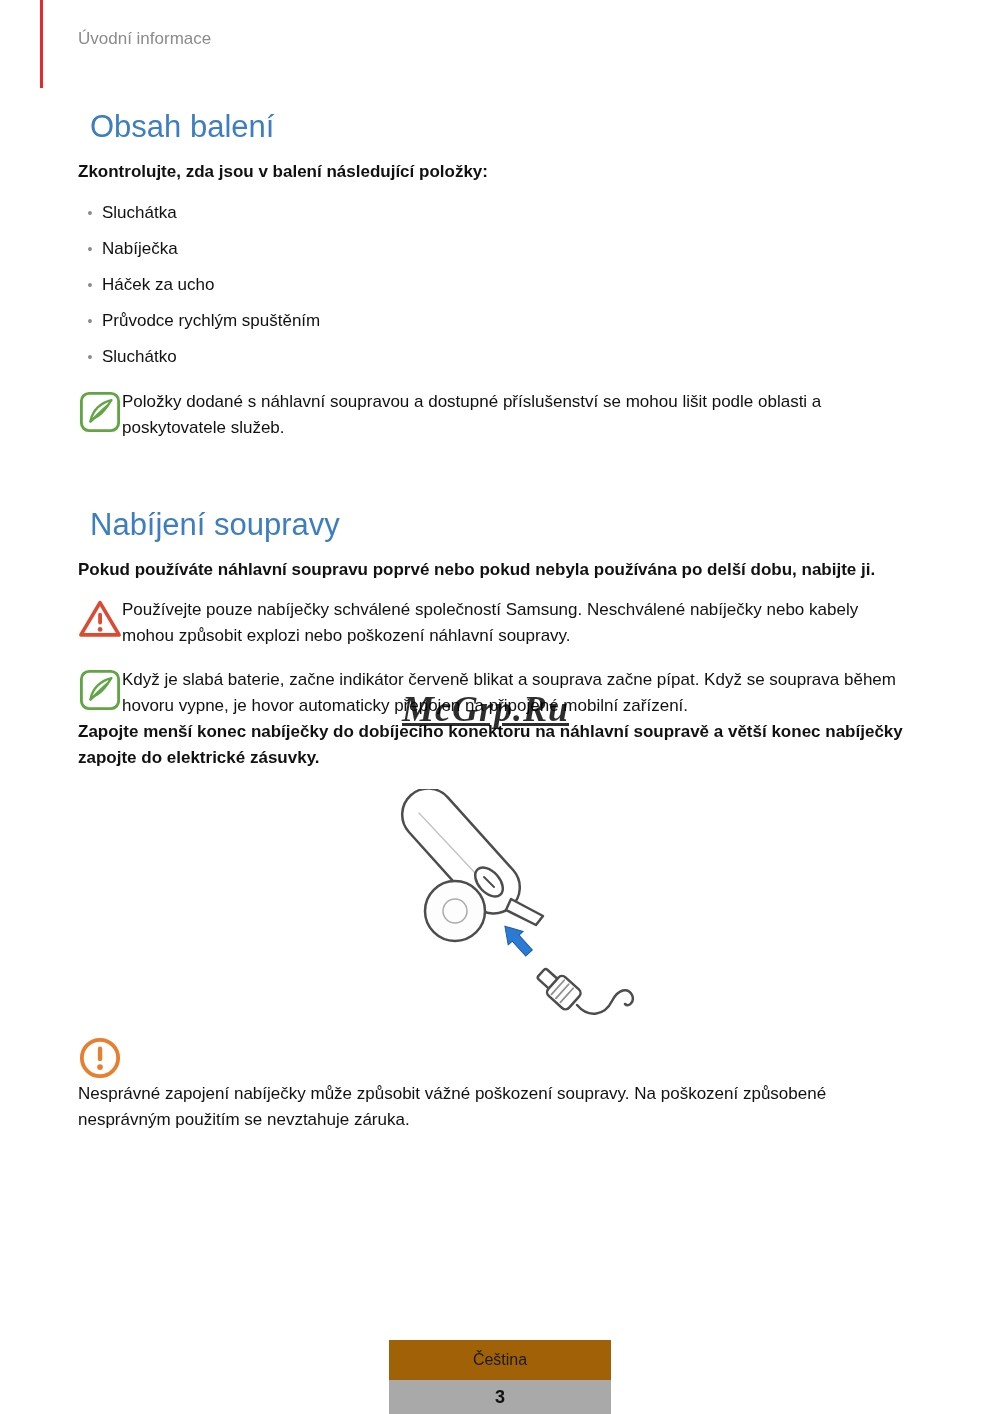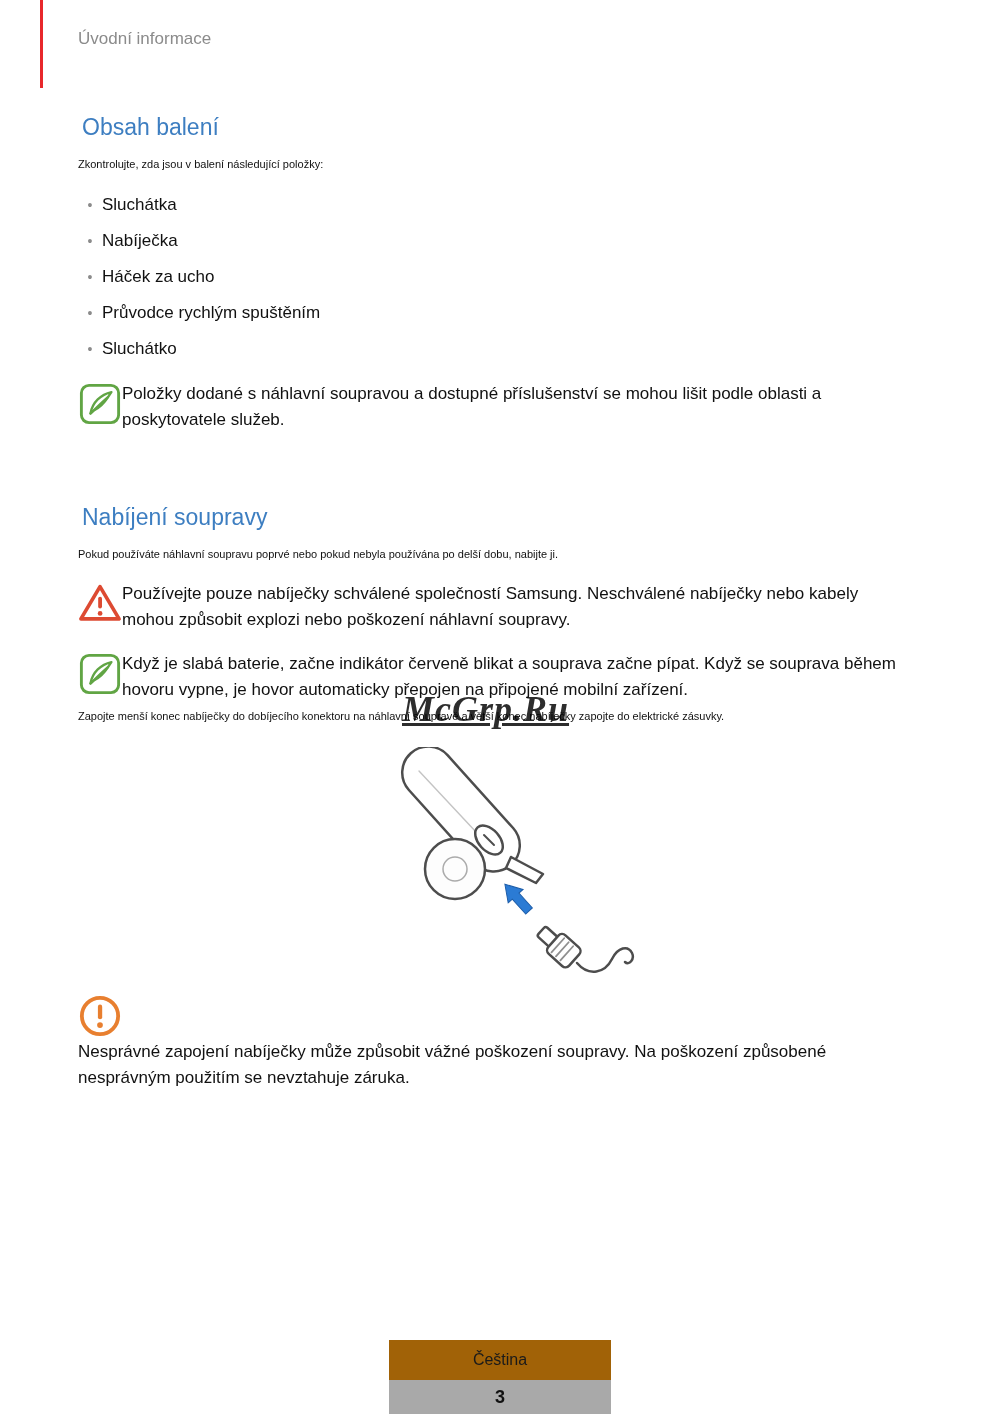--- a/index.html
+++ b/index.html
@@ -6,25 +6,25 @@
   body{
     width:1000px;height:1414px;position:relative;background:#ffffff;
     font-family:"Liberation Sans","DejaVu Sans",sans-serif;color:#000;
     overflow:hidden;
   }
   .page{position:absolute;inset:0;}
   .red-edge{position:absolute;left:40px;top:0;width:3px;height:88px;background:#e8282b;}
   .content{padding:0 82px 0 78px;}
   .doc-header{padding-top:29px;font-size:17px;color:#8b8b8b;}
   h1.section-title{
-    margin:4px;font-size:23px;font-weight:400;color:#3d7ec1;line-height:40px;
+    margin:12px;font-size:31px;font-weight:400;color:#3d7ec1;line-height:40px;
   }
   h1.first{margin-top:58px;}
   h1.second{margin-top:64px;}
-  p.body-text{margin:0;font-size:11px;line-height:26px;color:#111;}
+  p.body-text{margin:0;font-size:17px;line-height:26px;color:#111;font-weight:bold;}
   .intro1{margin-top:22px;}
   .intro2{margin-top:21px;}
   .instruction{margin-top:26px;max-width:850px;}
   ul.item-list{list-style:none;margin:10px 0 0 0;padding:0;}
   ul.item-list li{font-size:17px;line-height:36px;color:#111;}
   ul.item-list .bullet{display:inline-block;width:24px;text-align:center;color:#8b8b8b;font-size:14px;}
   .callout{display:flex;align-items:flex-start;}
   .callout .icon{flex:0 0 44px;width:44px;display:flex;justify-content:center;padding-top:2px;}
   .callout p{margin:0;font-size:17px;line-height:26px;color:#111;max-width:775px;}
   .callout-1{margin-top:14px;}

